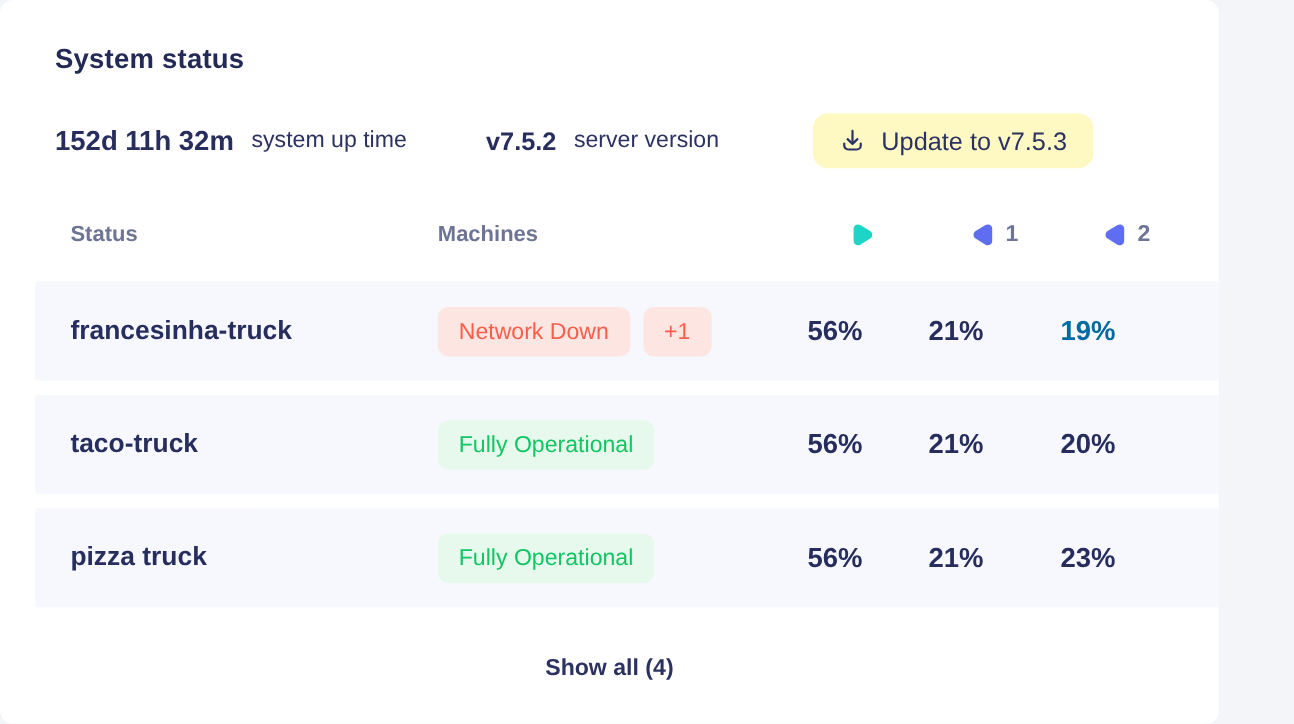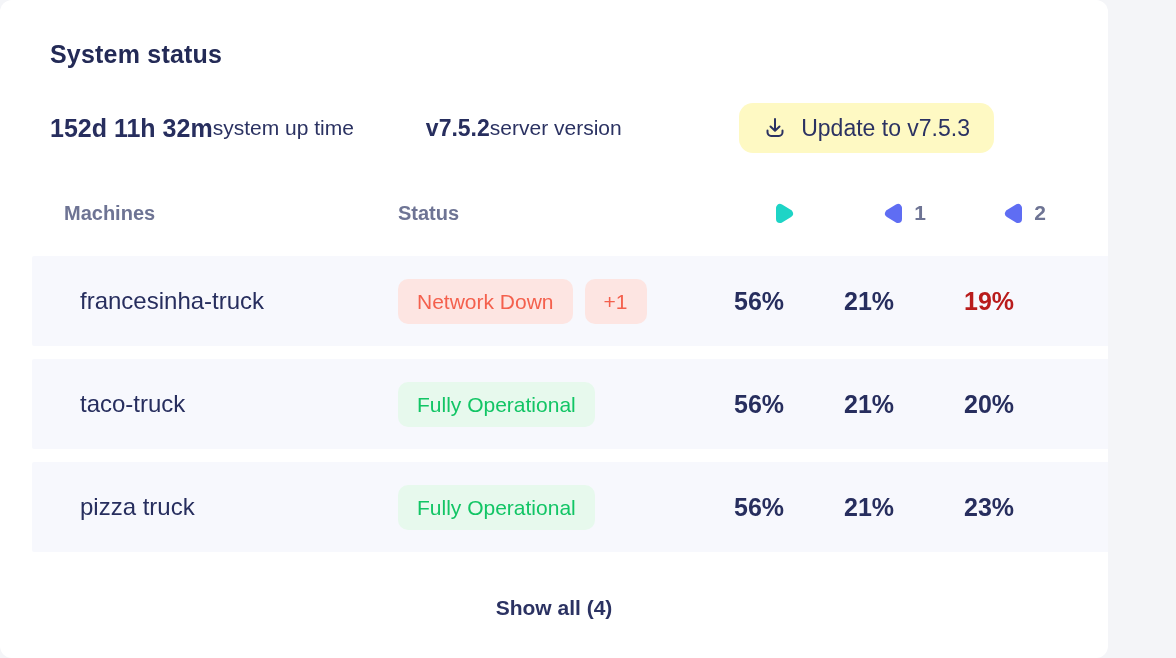--- a/index.html
+++ b/index.html
@@ -18,21 +18,21 @@
   .panel-title {
     position: absolute; left: 50px; top: 40px;
     font-size: 25px; font-weight: 700; color: #232a56;
     letter-spacing: 0.2px;
   }
   .info-row {
     position: absolute; left: 50px; top: 103px; right: 114px; height: 50px;
     display: flex; align-items: center;
   }
   .stat-value { font-size: 25px; font-weight: 700; color: #272e5e; }
-  .stat-label { font-size: 21px; font-weight: 400; color: #2b3262; }
+  .stat-label { font-size: 21px; font-weight: 400; color: #2b3262; margin-left: 16px; }
   .version-group { margin-left: 72px; display: flex; align-items: center; }
   .update-btn {
     margin-left: auto;
     display: flex; align-items: center; gap: 14px;
     height: 50px; padding: 0 24px;
     background: #fef9c3; border: none; border-radius: 14px;
     font-family: "Liberation Sans", "DejaVu Sans", sans-serif;
     font-size: 23px; font-weight: 500; color: #2b3262;
     cursor: pointer;
   }
@@ -44,31 +44,31 @@
     padding-left: 32px;
   }
   .thead { height: 34px; margin-bottom: 26px; }
   .th-label { font-size: 20px; font-weight: 700; color: #6e7494; }
   .th-metric { display: flex; align-items: center; justify-content: center; gap: 9px; }
   .th-metric .num { font-size: 21px; font-weight: 700; color: #6e7494; }
   .row {
     height: 90px; margin-bottom: 13px;
     background: #f7f8fd; border-radius: 2px;
   }
-  .machine-name { font-size: 24px; font-weight: 400; color: #272e5e; margin-left: 16px; }
+  .machine-name { font-size: 24px; font-weight: 700; color: #272e5e; }
   .badges { display: flex; align-items: center; gap: 12px; }
   .badge {
     display: inline-block; height: 45px; line-height: 45px;
     padding: 0 19px; border-radius: 10px;
     font-size: 21px; font-weight: 500;
   }
   .badge.error { background: #fde5e2; color: #f4604d; }
   .badge.ok    { background: #e7f9ed; color: #12c565; }
   .metric { font-size: 25px; font-weight: 700; color: #272e5e; }
-  .metric.alert { color: #b91c1c; }
+  .metric.alert { color: #0369a1; }
   .show-all {
     position: absolute; left: 0; right: 0; top: 596px;
     text-align: center;
     font-size: 21px; font-weight: 600; color: #2b3262;
     cursor: pointer;
   }
   svg { display: block; }
 </style>
 </head>
 <body>
@@ -91,22 +91,22 @@
           <path d="M7.5 10.5 L12 14.8 L16.5 10.5"></path>
           <path d="M4.5 14.5 v1.8 a3.6 3.6 0 0 0 3.6 3.6 h7.8 a3.6 3.6 0 0 0 3.6 -3.6 v-1.8"></path>
         </svg>
       </span>
       <span>Update to v7.5.3</span>
     </button>
   </div>
 
   <div class="table">
     <div class="row-grid thead">
+      <div class="th-label">Status</div>
       <div class="th-label">Machines</div>
-      <div class="th-label">Status</div>
       <div class="th-metric">
         <span>
           <svg width="23" height="25" viewBox="0 0 23 25">
             <path d="M7 7 L7 18 L16 12.5 Z" fill="#1ed4c6" stroke="#1ed4c6" stroke-width="8" stroke-linejoin="round"></path>
           </svg>
         </span>
         <span class="num"></span>
       </div>
       <div class="th-metric">
         <span>

